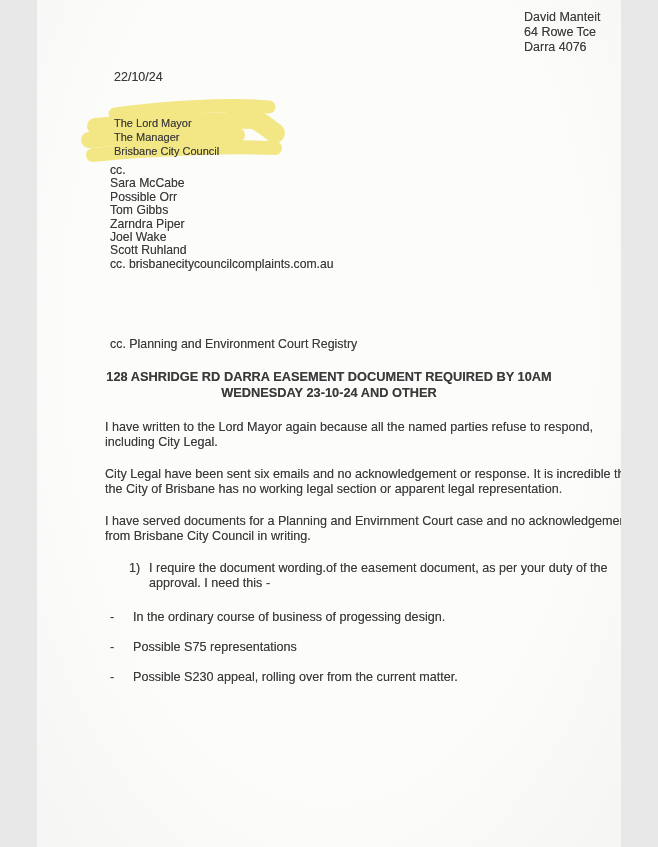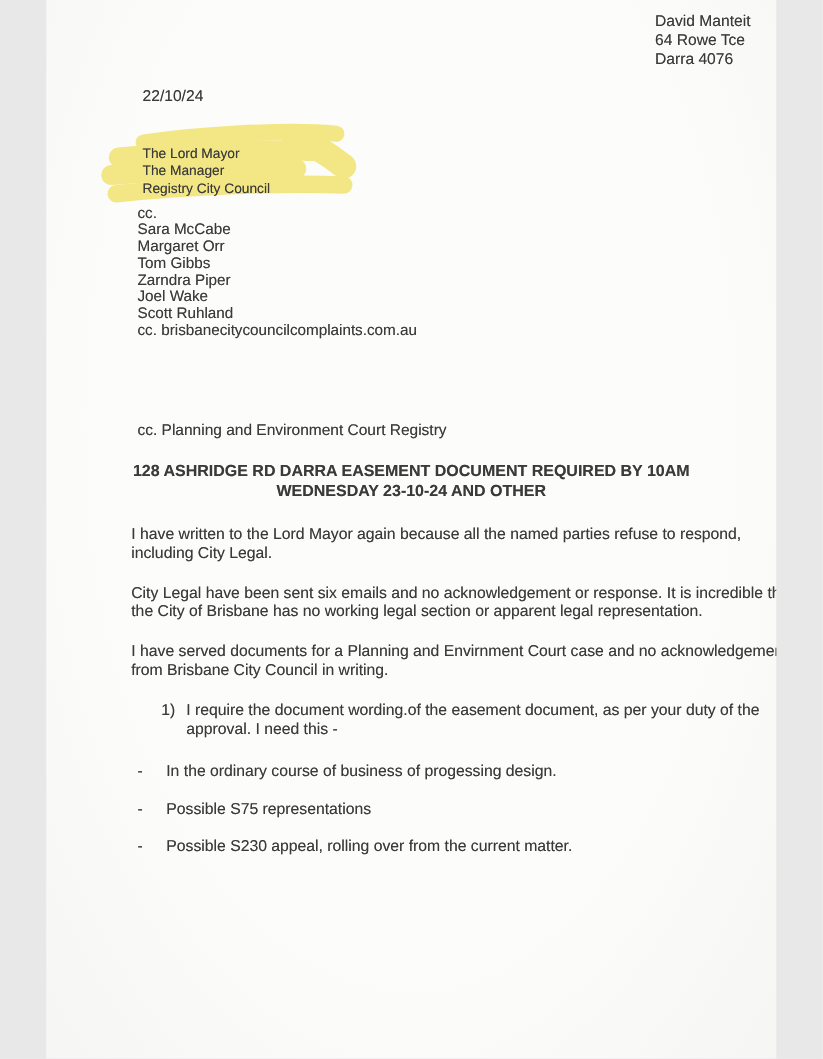--- a/index.html
+++ b/index.html
@@ -104,27 +104,27 @@
     <div>David Manteit</div>
     <div>64 Rowe Tce</div>
     <div>Darra 4076</div>
   </div>
 
   <div class="abs date">22/10/24</div>
 
   <div class="abs recipients">
     <div>The Lord Mayor</div>
     <div>The Manager</div>
-    <div>Registry City Council</div>
+    <div>Brisbane City Council</div>
   </div>
 
   <div class="abs cc-block">
     <div>cc.</div>
     <div>Sara McCabe</div>
-    <div>Margaret Orr</div>
+    <div>Possible Orr</div>
     <div>Tom Gibbs</div>
     <div>Zarndra Piper</div>
     <div>Joel Wake</div>
     <div>Scott Ruhland</div>
     <div>cc. brisbanecitycouncilcomplaints.com.au</div>
   </div>
 
   <div class="abs cc-registry">cc. Planning and Environment Court Registry</div>
 
   <div class="abs subject">

